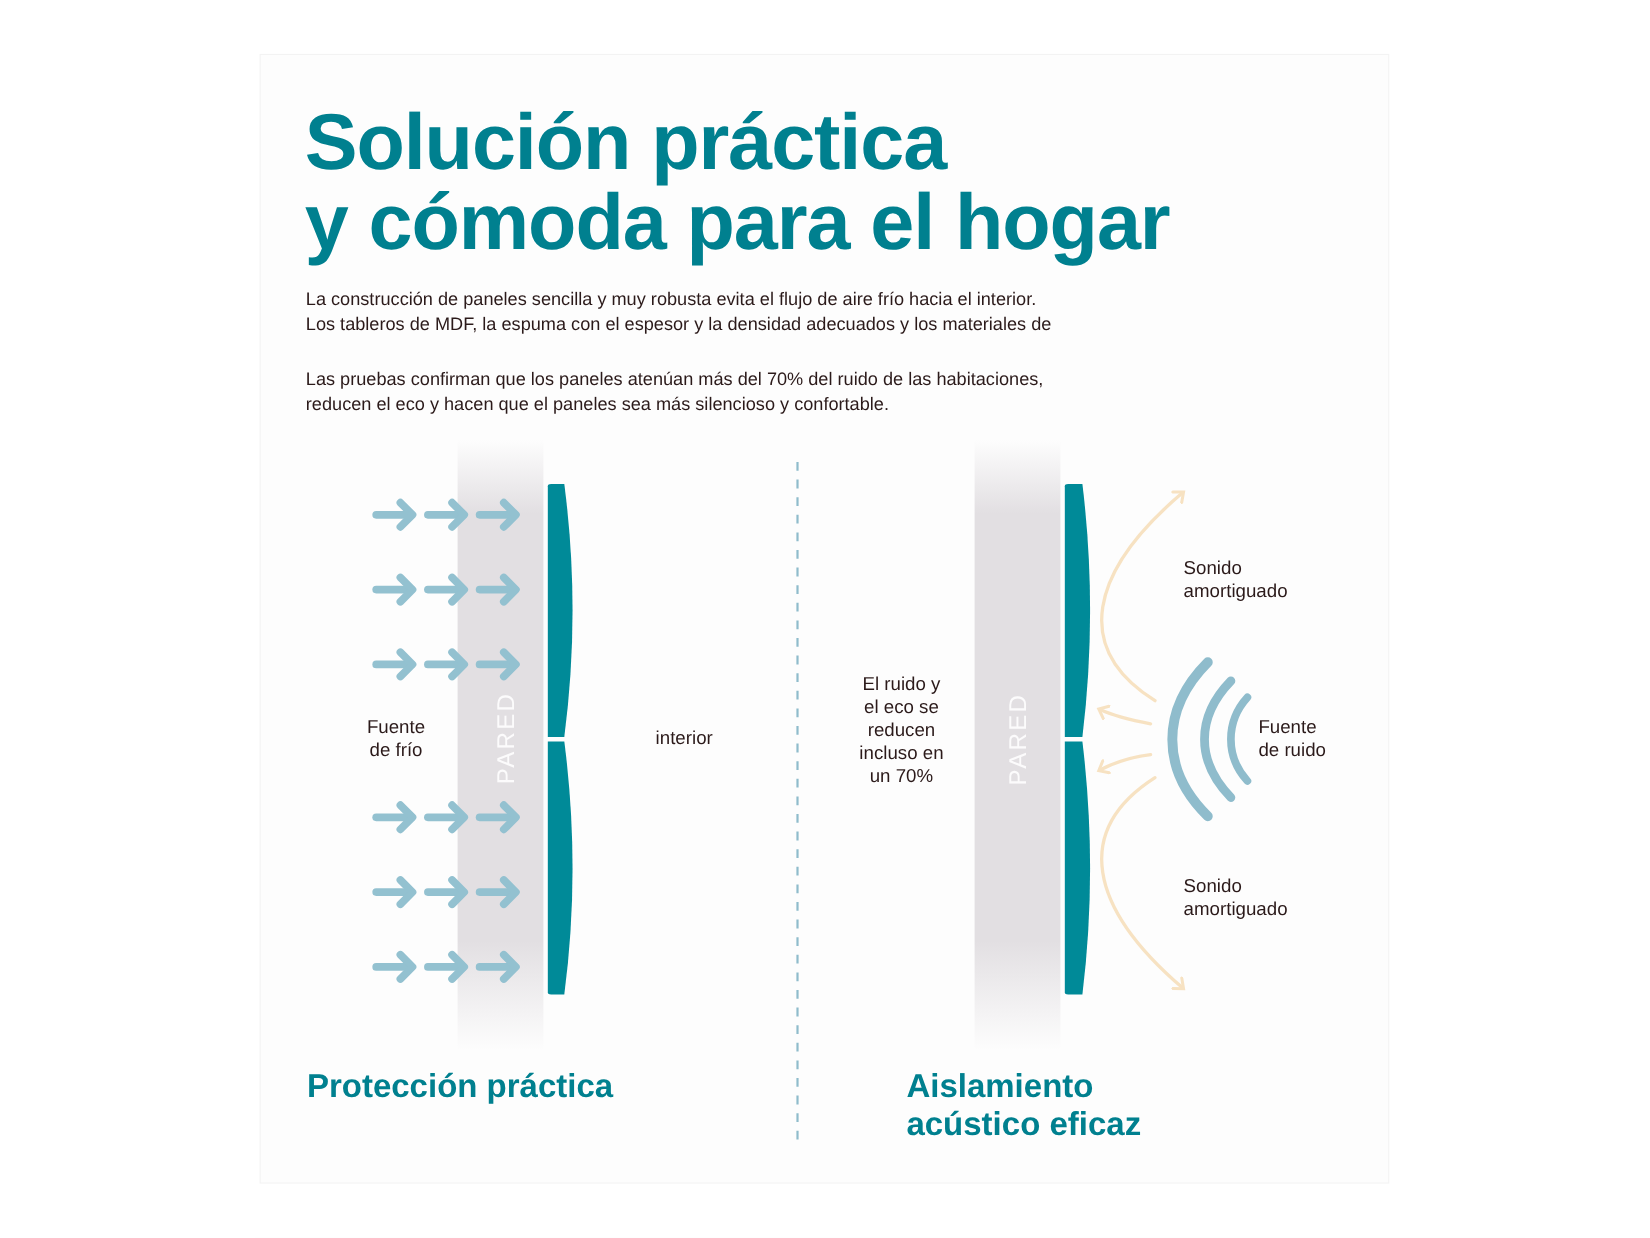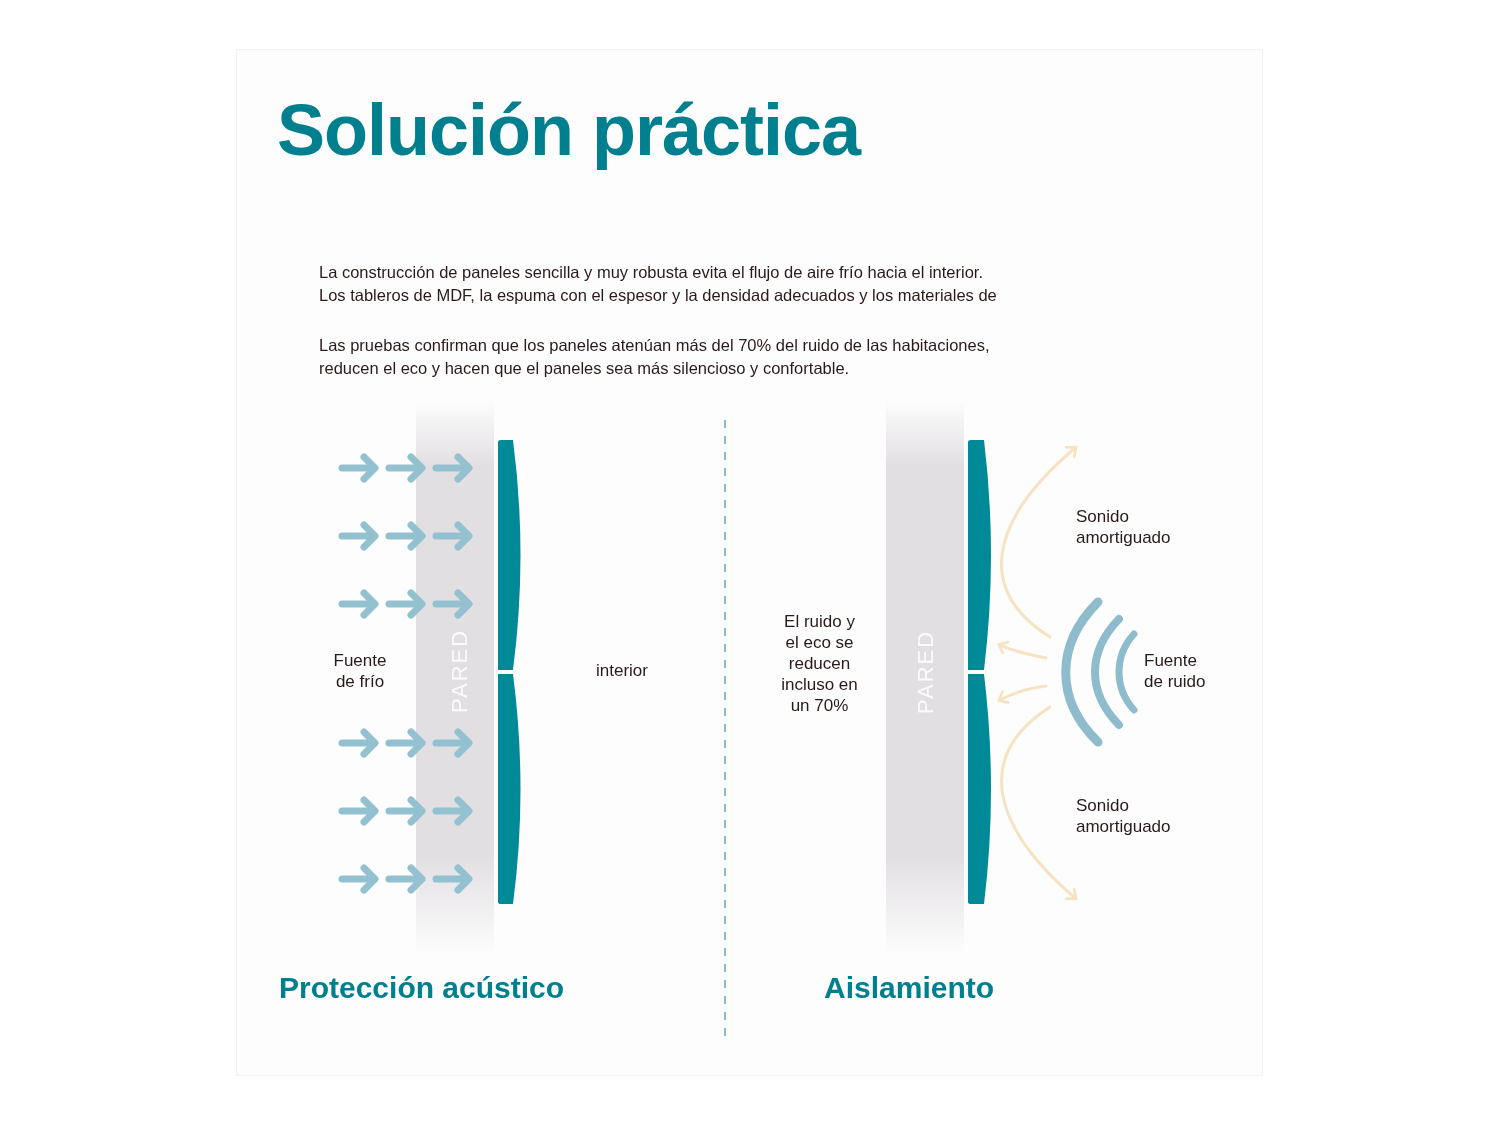--- a/index.html
+++ b/index.html
@@ -4,38 +4,39 @@
 <style>
   html, body { margin:0; padding:0; }
   body { width:1500px; height:1125px; background:#ffffff; position:relative; overflow:hidden;
          font-family:"Liberation Sans", "DejaVu Sans", sans-serif; }
   .card { position:absolute; left:237px; top:50px; width:1025px; height:1025px; background:#fdfdfd;
           box-shadow: 0 0 0 1px #f3f3f3; }
   .title { position:absolute; left:277px; top:94px; color:#00808f; font-weight:bold;
            font-size:72px; line-height:72px; letter-spacing:-1px; margin:0; }
   .title span { display:block; }
   .para { position:absolute; left:278px; width:820px; color:#2b1a1a; font-size:16.5px; line-height:22.5px; margin:0; }
-  .para span { display:block;margin-left:41px; }
+  .para span { display:block; }
   .p1 { top:261px; }
   .p2 { top:334px; }
   .diagram { position:absolute; left:0; top:0; width:1500px; height:1125px; }
   .label { position:absolute; color:#2b1a1a; font-size:17px; line-height:21px; }
   .label span { display:block; }
   .pared-label { position:absolute; color:#ffffff; font-size:22px; letter-spacing:2px;
                  transform:rotate(-90deg); transform-origin:center; opacity:.9; }
   .subtitle { position:absolute; color:#00808f; font-weight:bold; font-size:30px; line-height:35px; margin:0; }
   .subtitle span { display:block; }
 </style>
 </head>
 <body>
 
 <div class="card"></div>
 
 <h1 class="title">
   <span>Solución práctica</span>
+  <span>y cómoda para el hogar</span>
 </h1>
 
 <p class="para p1">
   <span>La construcción de paneles sencilla y muy robusta evita el flujo de aire frío hacia el interior.</span>
   <span>Los tableros de MDF, la espuma con el espesor y la densidad adecuados y los materiales de</span>
 </p>
 <p class="para p2">
   <span>Las pruebas confirman que los paneles atenúan más del 70% del ruido de las habitaciones,</span>
   <span>reducen el eco y hacen que el paneles sea más silencioso y confortable.</span>
 </p>
@@ -138,17 +139,18 @@
 <div class="label" style="left:1144px; top:650px;">
   <span>Fuente</span>
   <span>de ruido</span>
 </div>
 <div class="label" style="left:1076px; top:795px;">
   <span>Sonido</span>
   <span>amortiguado</span>
 </div>
 
 <h2 class="subtitle" style="left:279px; top:970px;">
-  <span>Protección acústico</span>
+  <span>Protección práctica</span>
 </h2>
 <h2 class="subtitle" style="left:824px; top:970px;">
   <span>Aislamiento</span>
+  <span>acústico eficaz</span>
 </h2>
 
 </body></html>

